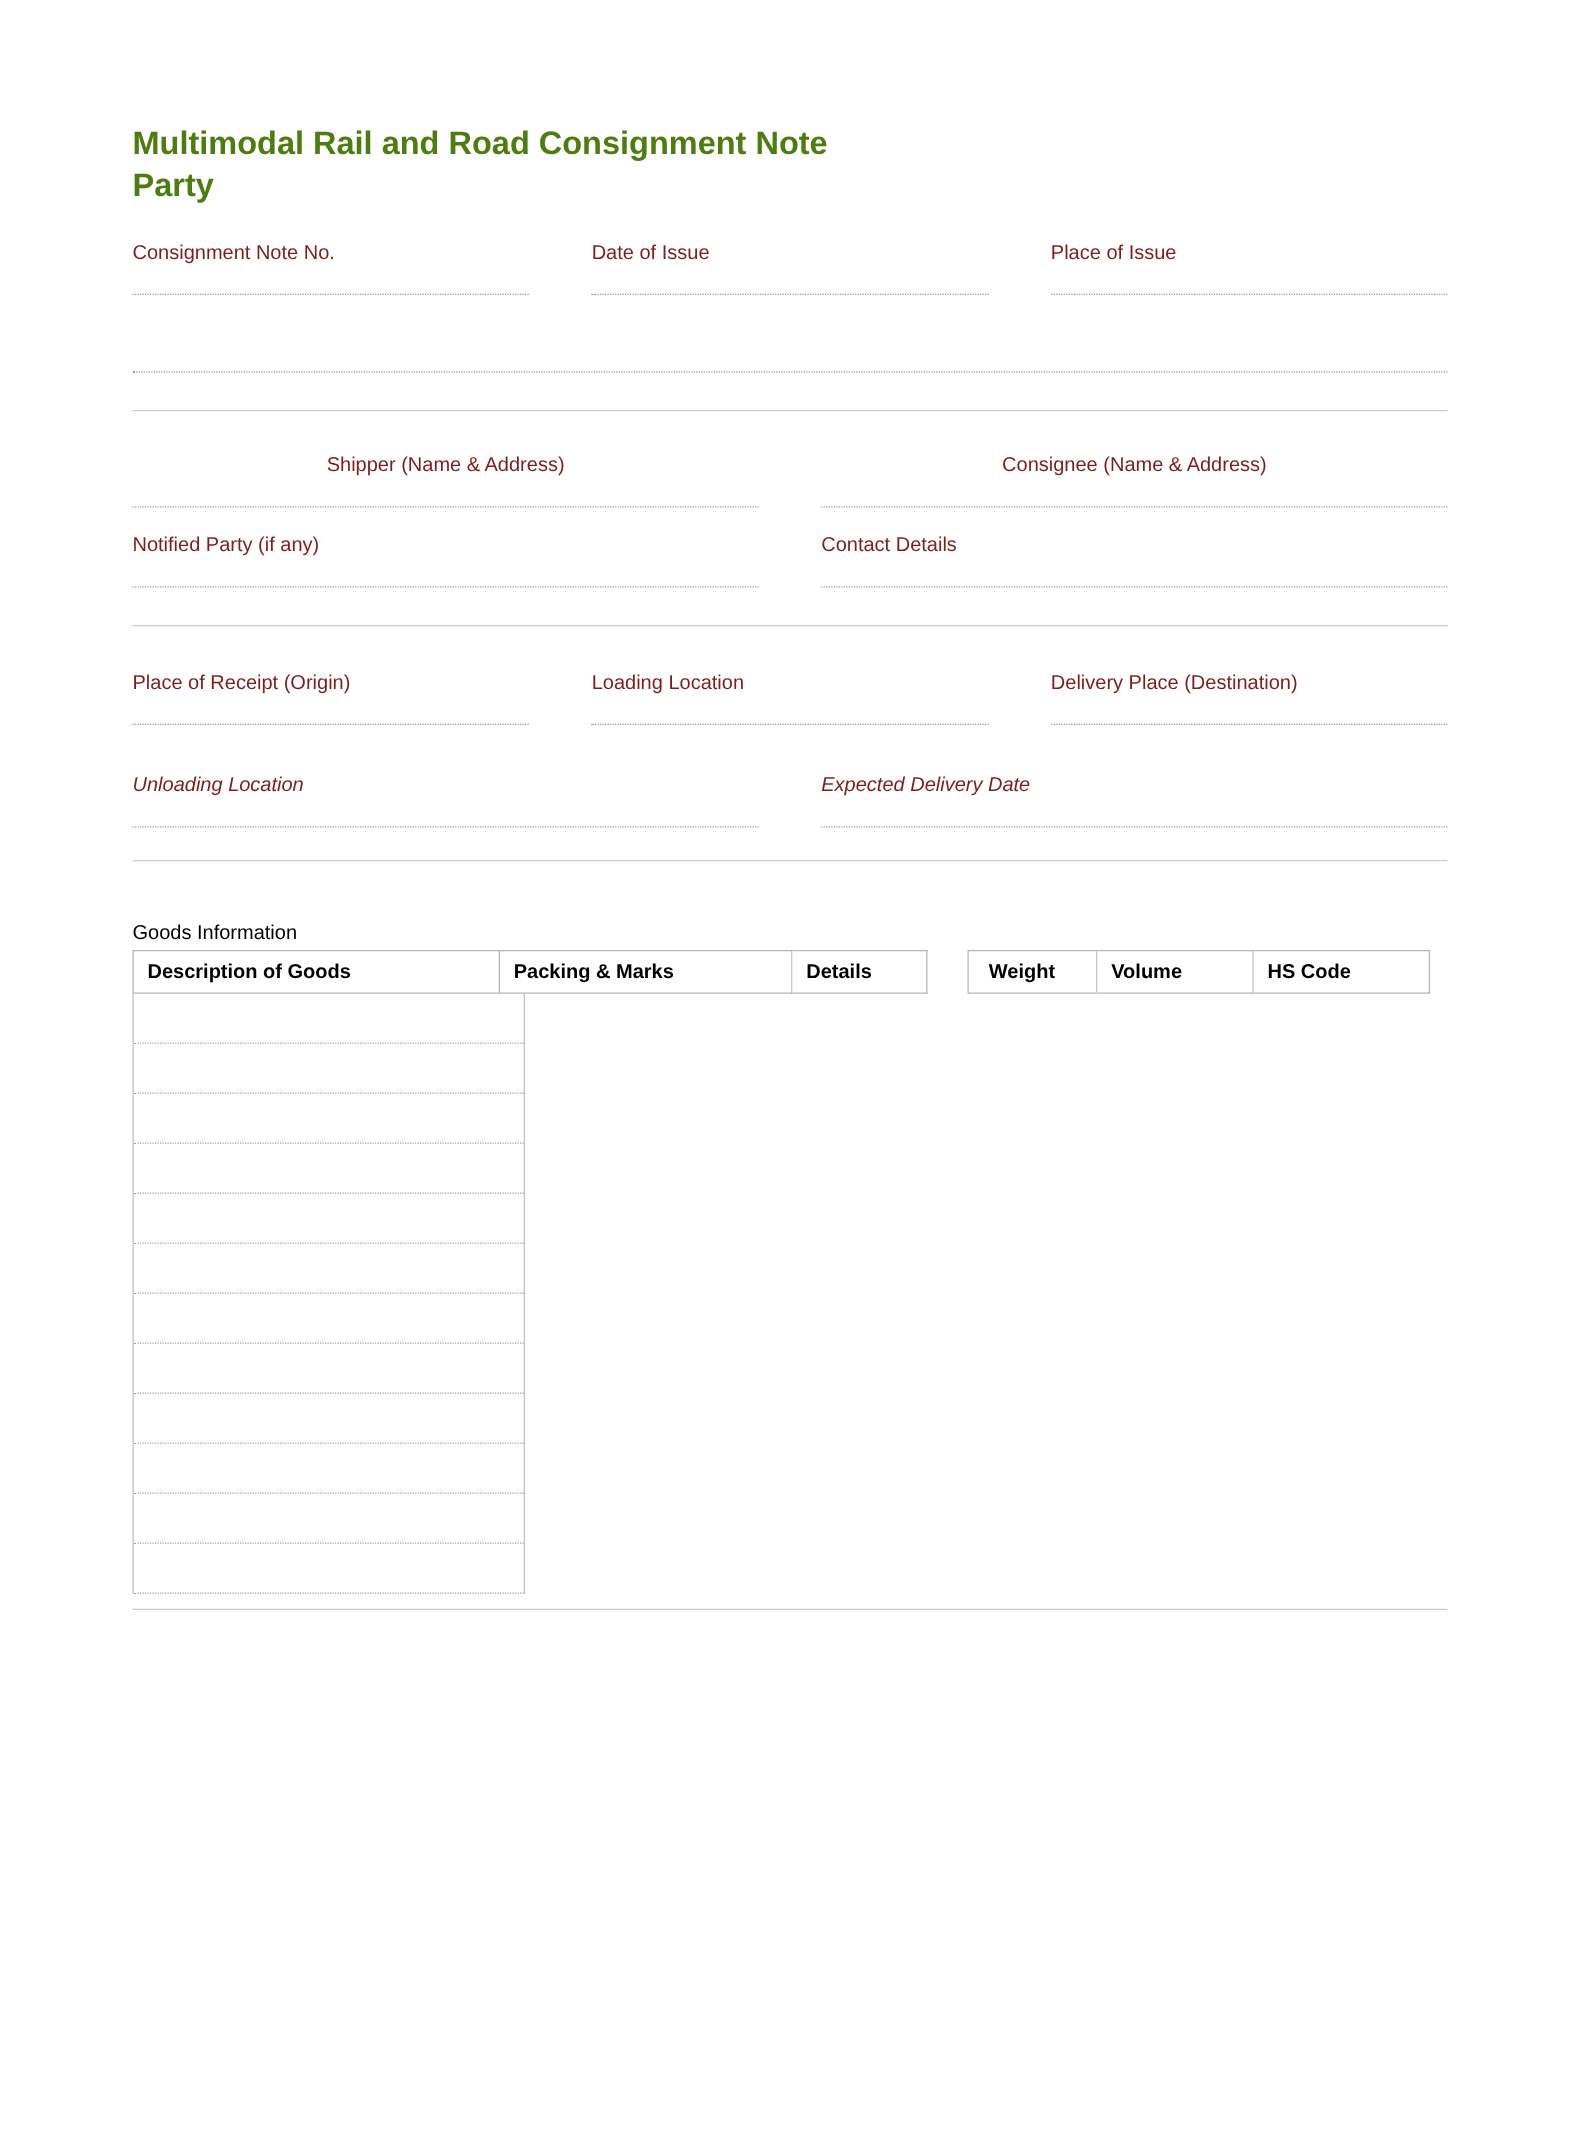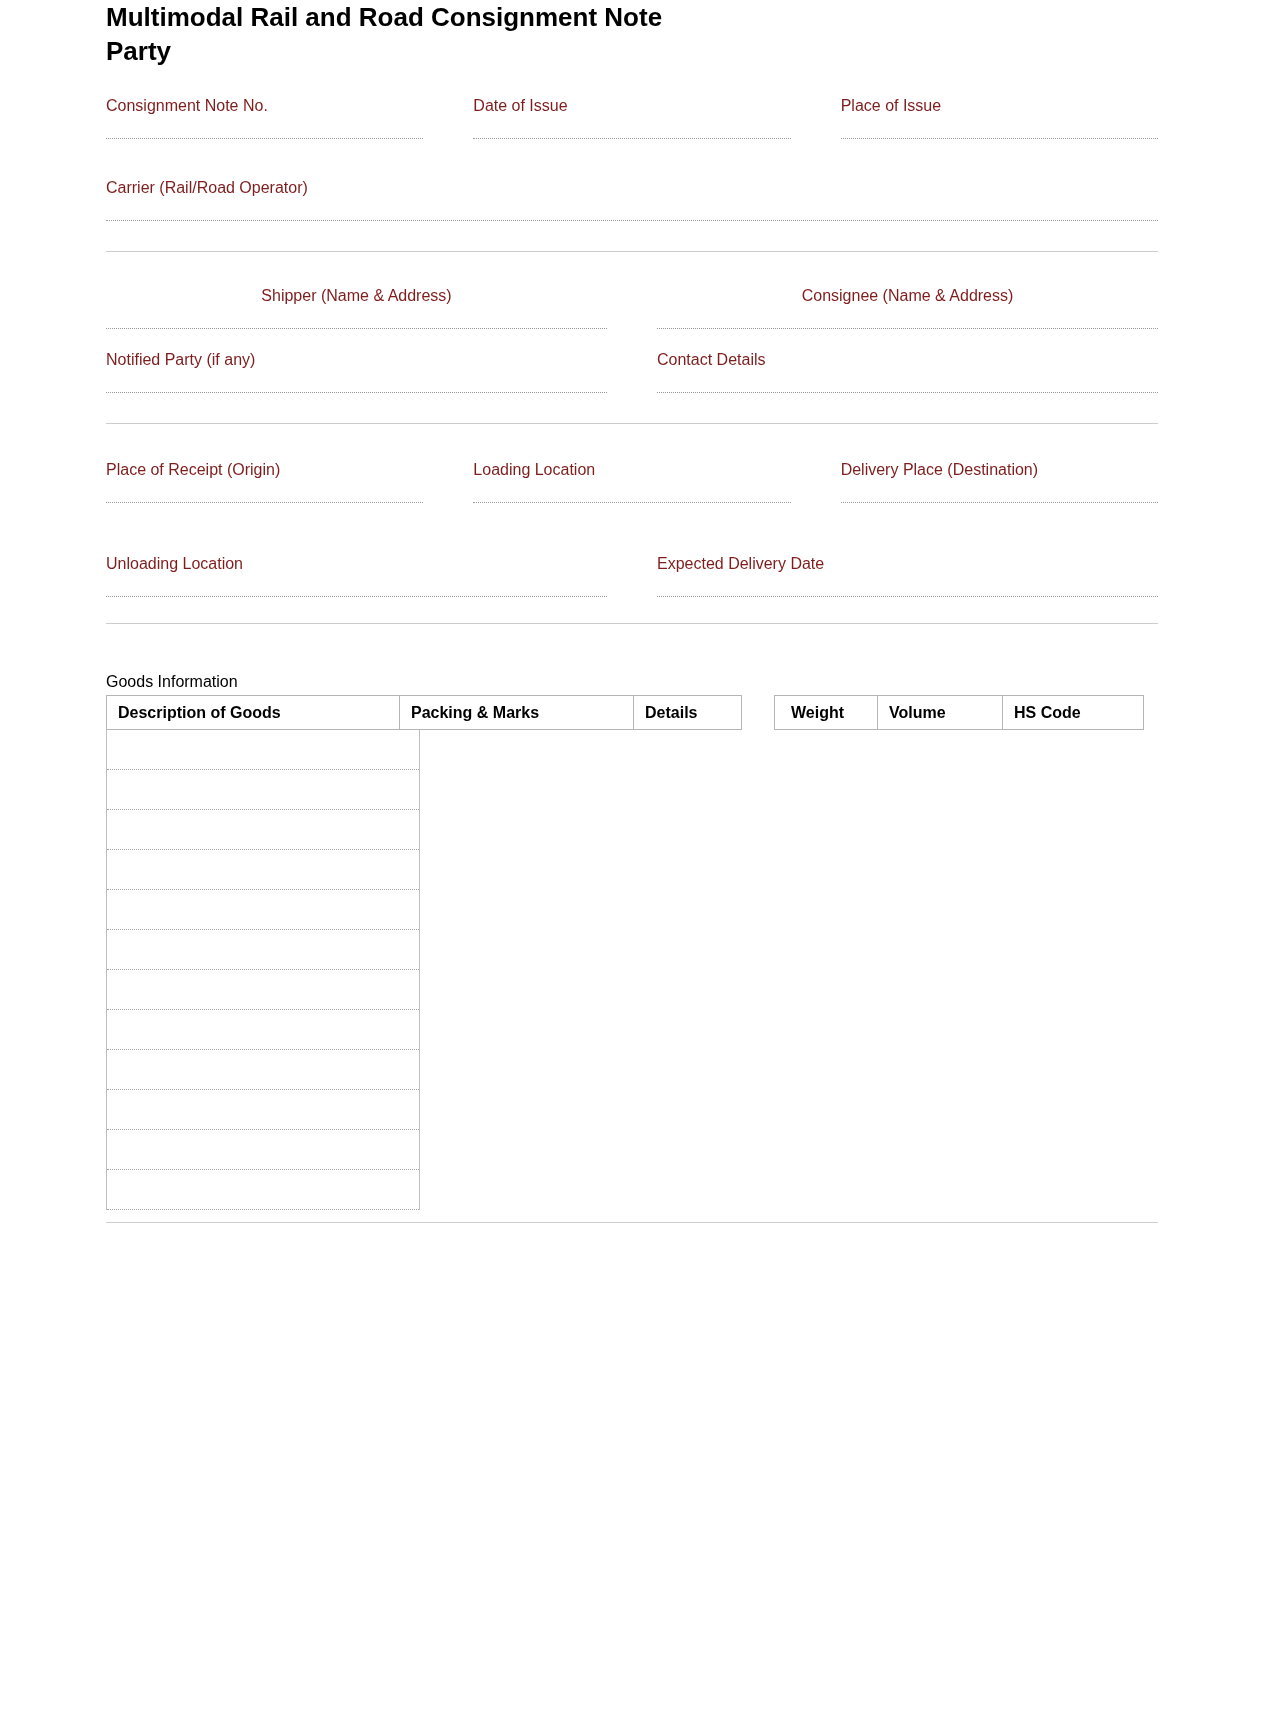--- a/index.html
+++ b/index.html
@@ -4,37 +4,37 @@
 <style>
   html,body{margin:0;padding:0;background:#ffffff;}
   body{
     width:1263px;height:1715px;
     font-family:"Liberation Sans","DejaVu Sans",sans-serif;
     color:#000;
     box-sizing:border-box;
   }
   .page{width:1052px;margin-left:106px;}
   .title{
-    margin:0;
-    font-size:26px;line-height:34px;font-weight:700;color:#000000;
+    margin:0;padding-top:97px;
+    font-size:26px;line-height:34px;font-weight:700;color:#4d7c0f;
   }
   .title-line{display:block;}
 
   .grid3{display:grid;grid-template-columns:repeat(3,1fr);column-gap:50px;}
   .grid2{display:grid;grid-template-columns:repeat(2,1fr);column-gap:50px;}
 
   .field .label{font-size:16px;line-height:20px;color:#7f1d1d;}
   .field .line{height:22px;border-bottom:1px dotted #9a9a9a;font-size:14px;line-height:22px;}
 
   .row-issue{margin-top:28px;}
   .row-carrier{margin-top:39px;}
   .row-parties1{margin-top:34px;text-align:center;}
   .row-parties2{margin-top:21px;}
   .row-route1{margin-top:36px;}
-  .row-route2{margin-top:51px;}
+  .row-route2{margin-top:39px;font-style:italic;}
 
   .divider{border:none;border-top:1px solid #cccccc;margin:0;}
   .divider-1{margin-top:30px;}
   .divider-2{margin-top:30px;}
   .divider-3{margin-top:26px;}
   .divider-final{margin-top:12px;}
 
   .goods-heading{margin-top:48px;font-size:16px;line-height:20px;}
   .goods-header{display:flex;margin-top:3px;}
   .hcell{
@@ -80,21 +80,20 @@
       <div class="label">Date of Issue</div>
       <div class="line"></div>
     </div>
     <div class="field">
       <div class="label">Place of Issue</div>
       <div class="line"></div>
     </div>
   </div>
 
   <div class="field row-carrier">
-    <div class="label">Carrier (Rail/Road Operator)</div>
     <div class="line"></div>
   </div>
 
   <hr class="divider divider-1">
 
   <div class="grid2 row-parties1">
     <div class="field">
       <div class="label">Shipper (Name &amp; Address)</div>
       <div class="line"></div>
     </div>

